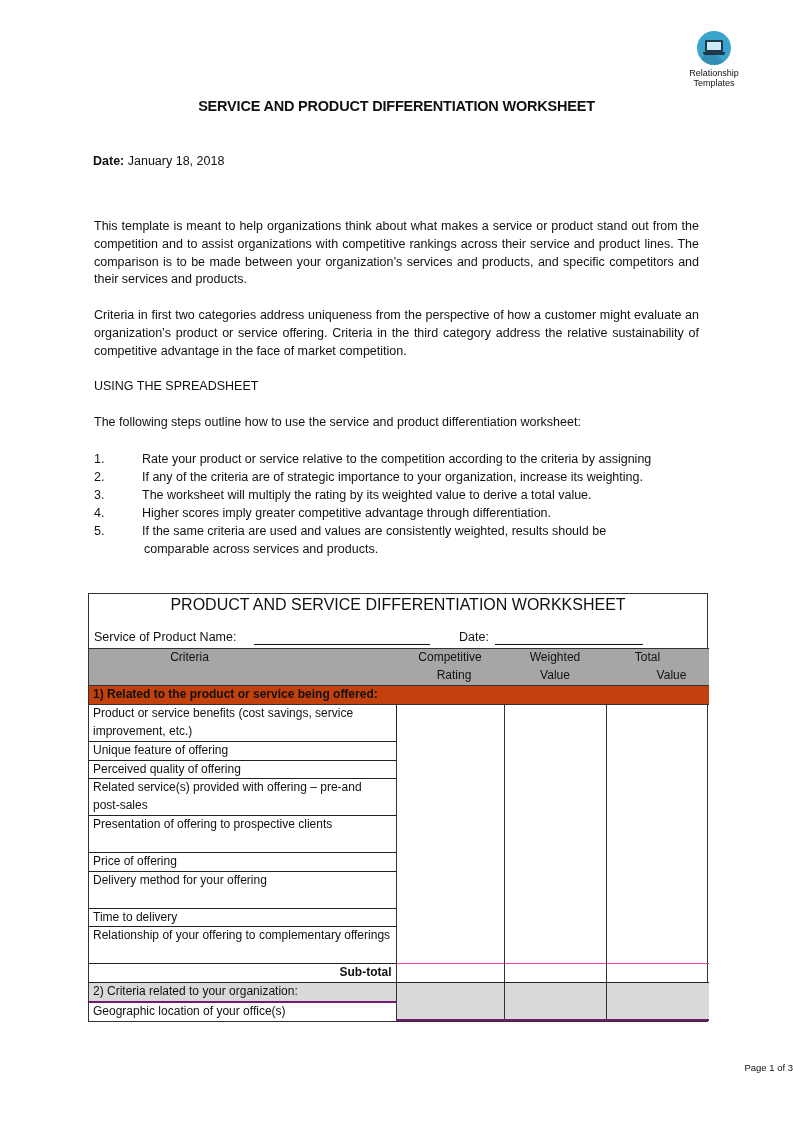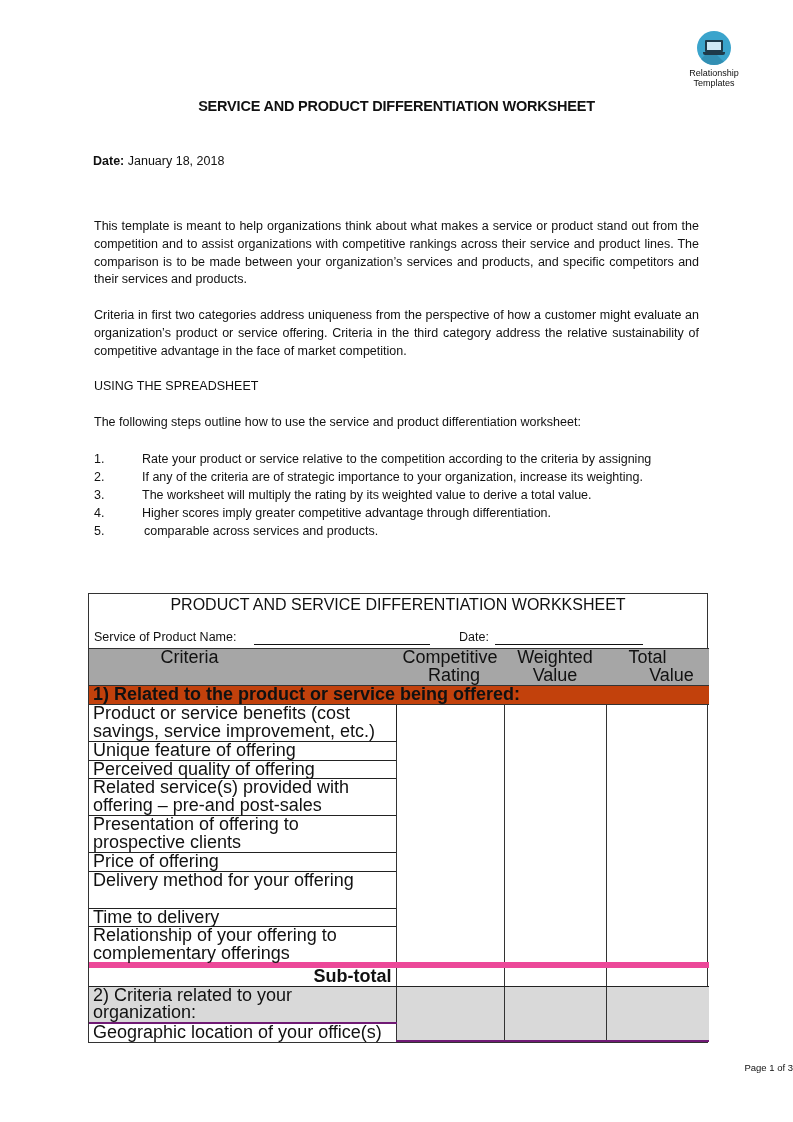--- a/index.html
+++ b/index.html
@@ -31,28 +31,28 @@
     .step .txt .cont { display: block; padding-left: 2px; }
 
     .ws { position: absolute; left: 88px; top: 593px; width: 620px; border: 1px solid #333; }
     .ws-title { text-align: center; font-size: 16px; height: 20px; line-height: 20px; padding-top: 1px; }
     .ws-meta { height: 34px; position: relative; font-size: 12.5px; }
     .ws-meta .lbl1 { position: absolute; left: 5px; top: 16px; }
     .ws-meta .line1 { position: absolute; left: 165px; top: 30px; width: 176px; border-bottom: 1px solid #111; }
     .ws-meta .lbl2 { position: absolute; left: 370px; top: 16px; }
     .ws-meta .line2 { position: absolute; left: 406px; top: 30px; width: 148px; border-bottom: 1px solid #111; }
 
-    table { border-collapse: collapse; width: 100%; table-layout: fixed; font-size: 18px; }
+    table { border-collapse: collapse; width: 100%; table-layout: fixed; font-size: 12px; }
     td, th { font-weight: normal; vertical-align: top; padding: 0 4px; line-height: 17.5px; }
     .hdr th { background: #a6a6a6; border-top: 1px solid #333; border-bottom: 1px solid #333; text-align: center; height: 37px; padding-top: 0; }
     .sec1 td { background: #c2410c; font-weight: bold; border-bottom: 1px solid #333; height: 19px; padding-left: 4px; }
     .crit { border: 1px solid #222; border-left: none; }
     .vcol { border-left: 1px solid #333; border-right: 1px solid #333; }
     .vcol.last { border-right: none; }
-    .sub td { border-top: 6px solid #ec4899; border-bottom: 1px solid #222; height: 19px; }
+    .sub td { border-top: 1px solid #ec4899; border-bottom: 1px solid #222; height: 19px; }
     .sub td.lbl { text-align: right; font-weight: bold; border-right: 1px solid #333; }
     .sub td.v { border-left: 1px solid #333; border-right: 1px solid #333; }
     .sub td.v.last { border-right: none; }
     .sec2 td { background: #d9d9d9; border-bottom: 2px solid #701a75; height: 19px; }
     .sec2 td.v, .geo td.v { border-left: 1px solid #333; border-right: 1px solid #333; }
     .sec2 td.v.last, .geo td.v.last { border-right: none; }
     .geo td { height: 18px; }
 
     .footer { position: absolute; left: 0; width: 793px; top: 1062px; text-align: right; font-size: 9.5px; }
   </style>
@@ -97,21 +97,21 @@
   <div class="step">
     <span class="num">3.</span>
     <span class="txt">The worksheet will multiply the rating by its weighted value to derive a total value.</span>
   </div>
   <div class="step">
     <span class="num">4.</span>
     <span class="txt">Higher scores imply greater competitive advantage through differentiation.</span>
   </div>
   <div class="step">
     <span class="num">5.</span>
-    <span class="txt"><span class="cont">comparable across services and products.</span></span>
+    <span class="txt"><span>If the same criteria are used and values are consistently weighted, results should be</span><span class="cont">comparable across services and products.</span></span>
   </div>
 </div>
 
 <div class="ws">
   <div class="ws-title">PRODUCT AND SERVICE DIFFERENTIATION WORKKSHEET</div>
   <div class="ws-meta">
     <span class="lbl1">Service of Product Name:</span>
     <span class="line1"></span>
     <span class="lbl2">Date:</span>
     <span class="line2"></span>

